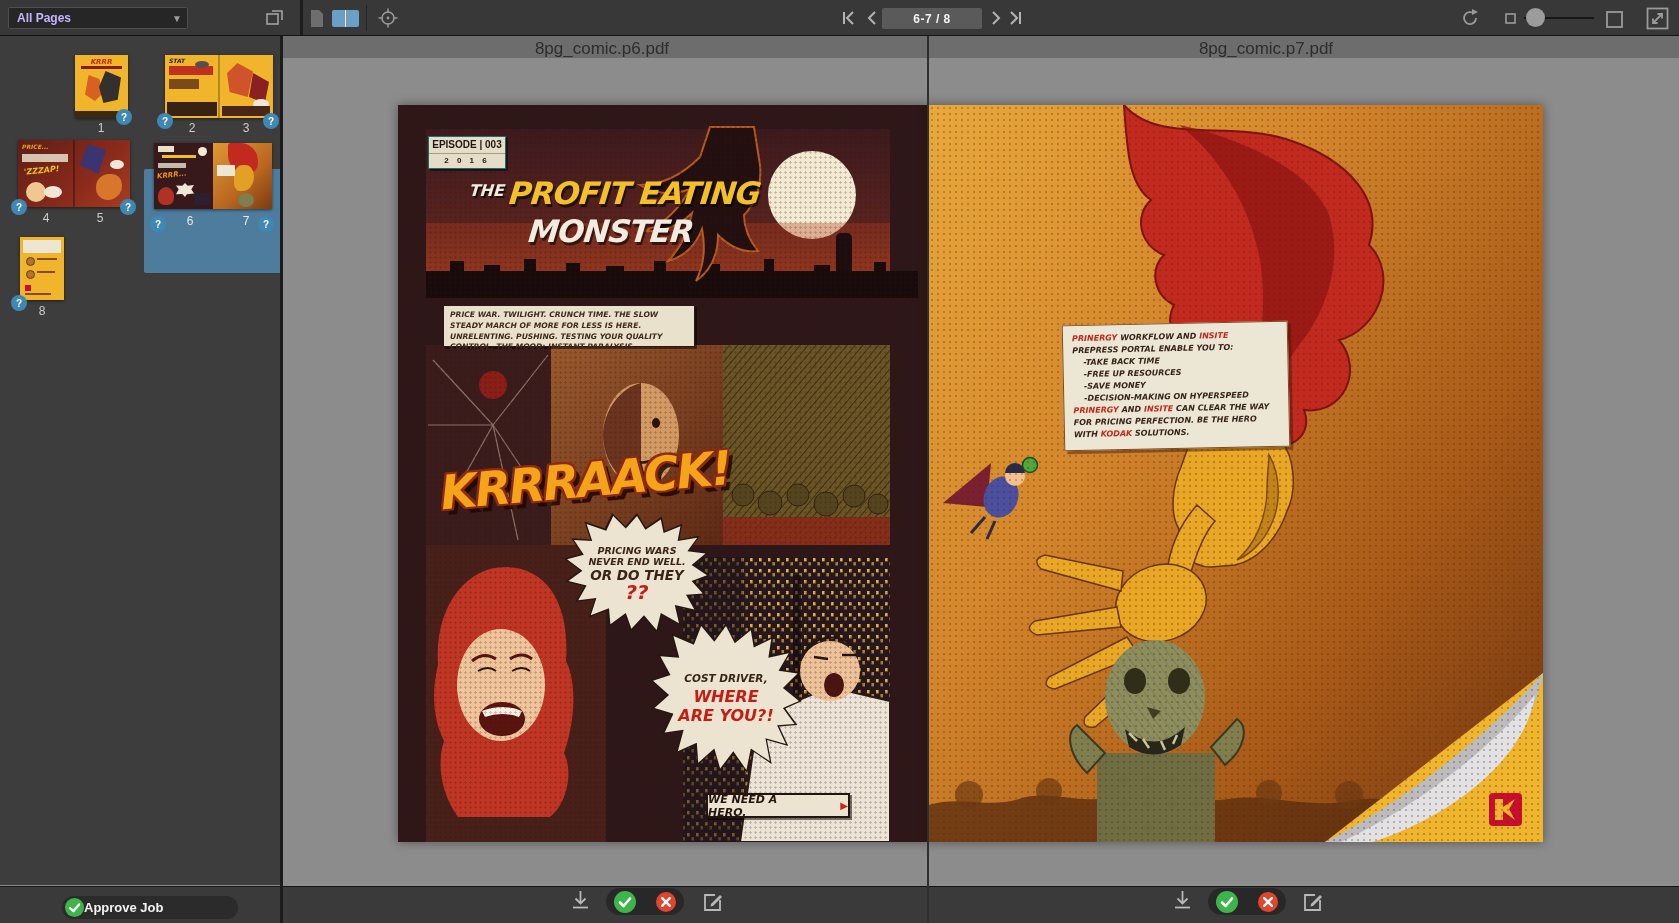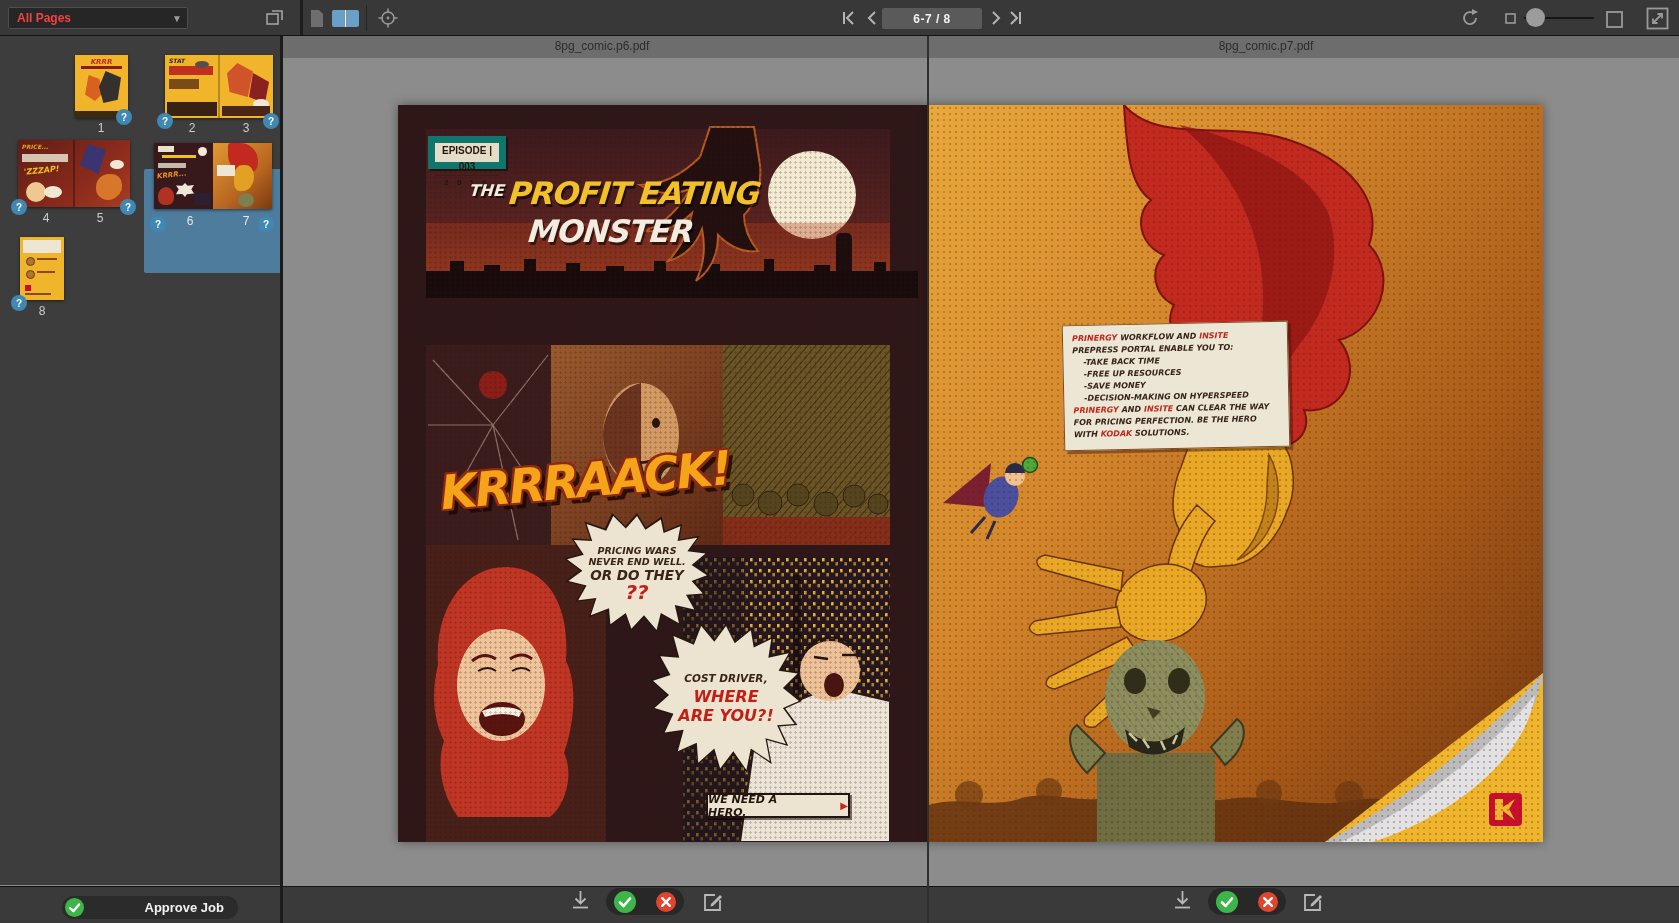--- a/index.html
+++ b/index.html
@@ -8,45 +8,45 @@
        font-family:"Liberation Sans",sans-serif;-webkit-font-smoothing:antialiased;}
   .abs{position:absolute;}
 
   
   .topbar{position:absolute;left:0;top:0;width:1679px;height:36px;background:#383838;}
   .topbar-line{position:absolute;left:0;top:35px;width:1679px;height:1px;background:#141414;}
   .tsep{position:absolute;top:0;width:3px;height:36px;background:#1d1d1d;}
   .tsep2{position:absolute;top:5px;width:1px;height:26px;background:#262626;}
   .dropdown{position:absolute;left:8px;top:7px;width:180px;height:22px;background:#262626;
             border:1px solid #4e4e4e;border-radius:2px;display:flex;align-items:center;}
-  .dropdown .lbl{font-size:12px;font-weight:bold;color:#ef4444;padding-left:8px;flex:1;}
+  .dropdown .lbl{font-size:12px;font-weight:bold;color:#c4b5fd;padding-left:8px;flex:1;}
   .dropdown .chev{width:20px;height:20px;display:flex;align-items:center;justify-content:center;color:#9a9a9a;font-size:10px;}
   .navbtn{position:absolute;top:6px;height:24px;display:flex;align-items:center;justify-content:center;color:#b4b4b4;}
   .pageind{position:absolute;left:882px;top:8px;width:100px;height:21px;background:#5a5a5a;border-radius:2px;
            display:flex;align-items:center;justify-content:center;color:#f2f2f2;font-size:12px;font-weight:bold;letter-spacing:.5px;}
   .icnbtn{position:absolute;display:flex;align-items:center;justify-content:center;}
 
   
   .hdrbar{position:absolute;left:283px;top:36px;width:1396px;height:22px;background:#6d6d6d;}
-  .hdr-title{position:absolute;top:39px;font-size:12px;color:#2d2d2d;transform:translateX(-50%);white-space:nowrap;}
+  .hdr-title{position:absolute;top:39px;font-size:17px;color:#2d2d2d;transform:translateX(-50%);white-space:nowrap;}
   .pane-divider{position:absolute;left:927px;top:36px;width:2px;height:887px;background:#2f2f2f;z-index:40;}
   .sidebar-border{position:absolute;left:280px;top:36px;width:3px;height:887px;background:#1c1c1c;z-index:41;}
 
   
   .sidebar{position:absolute;left:0;top:36px;width:280px;height:849px;background:#3d3d3d;}
   .thumb{position:absolute;overflow:hidden;box-shadow:0 1px 3px rgba(0,0,0,.55);background:#f0b52a;}
   .tnum{position:absolute;width:44px;height:14px;transform:translateX(-50%);text-align:center;
         color:#cdcdcd;font-size:12px;}
   .badge{position:absolute;width:16px;height:16px;border-radius:50%;background:#3f88b4;color:#fff;
          font-size:10px;font-weight:bold;display:flex;align-items:center;justify-content:center;z-index:5;}
   .selbox{position:absolute;left:144px;top:133px;width:138px;height:104px;background:#4e7c9d;border-radius:2px;}
   .bottombar{position:absolute;left:0;top:886px;width:1679px;height:37px;background:#3a3a3a;border-top:1px solid #141414;}
   .approve-btn{position:absolute;left:62px;top:896px;width:176px;height:23px;background:#2b2b2b;border-radius:12px;
                display:flex;align-items:center;z-index:45;}
-  .approve-btn .txt{flex:1;text-align:right;color:#f2f2f2;font-size:13px;font-weight:bold;padding-right:14px;}
+  .approve-btn .txt{flex:1;text-align:left;color:#f2f2f2;font-size:13px;font-weight:bold;padding-right:14px;}
   .statuspill{position:absolute;top:888px;width:78px;height:27px;background:#282828;border-radius:14px;z-index:45;}
 
   
   .page{position:absolute;top:105px;height:737px;box-shadow:0 0 10px rgba(0,0,0,.4);}
   .comictext{font-family:"DejaVu Sans",sans-serif;font-style:italic;font-weight:bold;}
   .burst-outer{position:absolute;background:#241712;
     clip-path:polygon(50% 0%,56% 12%,67% 3%,69% 15%,81% 9%,79% 22%,93% 19%,86% 31%,99% 33%,89% 43%,100% 52%,89% 57%,97% 68%,85% 69%,91% 82%,77% 78%,80% 94%,67% 85%,64% 100%,55% 87%,46% 99%,42% 85%,31% 95%,30% 81%,17% 87%,21% 72%,8% 74%,14% 61%,1% 57%,11% 48%,0% 38%,12% 34%,5% 21%,18% 22%,14% 7%,28% 13%,33% 0%,42% 11%);}
   .burst-inner{position:absolute;left:3px;top:3px;right:3px;bottom:3px;background:#ece4d0;
     clip-path:polygon(50% 0%,56% 12%,67% 3%,69% 15%,81% 9%,79% 22%,93% 19%,86% 31%,99% 33%,89% 43%,100% 52%,89% 57%,97% 68%,85% 69%,91% 82%,77% 78%,80% 94%,67% 85%,64% 100%,55% 87%,46% 99%,42% 85%,31% 95%,30% 81%,17% 87%,21% 72%,8% 74%,14% 61%,1% 57%,11% 48%,0% 38%,12% 34%,5% 21%,18% 22%,14% 7%,28% 13%,33% 0%,42% 11%);}
   .burst-txt{position:absolute;left:0;top:0;right:0;bottom:0;display:flex;flex-direction:column;
@@ -317,34 +317,36 @@
         <rect x="395" y="470" width="8" height="120" fill="#12090e" opacity=".6"></rect>
         <path fill="#ece4d6" stroke="#2a1a14" stroke-width="2" d="M360,612 L432,582 L492,596 L492,737 L342,737 Z"></path>
         <circle cx="432" cy="566" r="30" fill="#eec298"></circle>
         <path d="M404,556 a30,30 0 0 1 56,-6 l-8,-14 a34,30 0 0 0 -44,6 Z" fill="#241410"></path>
         <ellipse cx="436" cy="580" rx="10" ry="12" fill="#4a1410"></ellipse>
         <path d="M416,552 l14,2 M444,550 l14,0" stroke="#241410" stroke-width="2.5"></path>
       </g>
     </svg>
     <div class="dots-overlay"></div>
 
-    <div class="abs comictext" style="left:30px;top:31px;width:78px;height:33px;background:#e5ddc8;border:7px solid #0f766e;
+    <div class="abs comictext" style="left:30px;top:31px;width:78px;height:33px;background:#e5ddc8;border:1px solid #0f766e;
          box-shadow:2px 2px 0 rgba(0,0,0,.45);text-align:center;color:#241510;font-style:normal;font-family:'Liberation Sans',sans-serif;">
       <div style="font-size:10px;font-weight:bold;border-bottom:1px solid #24151055;line-height:16px;">EPISODE | 003</div>
       <div style="font-size:8px;letter-spacing:3px;line-height:14px;">2 0 1 6</div>
     </div>
 
     <div class="abs" style="left:55px;top:70px;width:320px;text-align:center;transform:skewX(-6deg);">
       <div style="white-space:nowrap;">
         <span class="comictext" style="font-size:16px;color:#f2ece0;text-shadow:2px 2px 0 rgba(0,0,0,.6);vertical-align:8px;">THE</span>
         <span class="comictext" style="font-size:31px;color:#f2c028;letter-spacing:-1px;text-shadow:2px 3px 0 rgba(0,0,0,.55);">PROFIT EATING</span>
       </div>
       <div class="comictext" style="font-size:31px;color:#f2ece0;letter-spacing:-1px;margin-top:2px;text-shadow:2px 3px 0 rgba(0,0,0,.55);">MONSTER</div>
     </div>
 
+    <div class="abs comictext" style="left:45px;top:200px;width:252px;height:42px;background:#e9e1cc;border:1px solid #2a1a12;
+         box-shadow:2px 2px 0 rgba(0,0,0,.45);padding:4px 6px;font-size:7.6px;line-height:1.42;color:#3f2a1a;">PRICE WAR. TWILIGHT. CRUNCH TIME. THE SLOW STEADY MARCH OF MORE FOR LESS IS HERE. UNRELENTING. PUSHING. TESTING YOUR QUALITY CONTROL. THE MOOD: INSTANT PARALYSIS.</div>
 
     <div class="abs comictext" style="left:42px;top:345px;width:350px;font-size:47px;color:#f5a318;transform:rotate(-5deg);letter-spacing:-2px;
          text-shadow:-2px 2px 0 #8e2a10,2px -2px 0 #8e2a10,2px 2px 0 #8e2a10,-2px -2px 0 #8e2a10,5px 6px 0 rgba(30,8,4,.85);white-space:nowrap;">KRRRAACK!</div>
 
     <div class="abs" style="left:252px;top:518px;width:152px;height:150px;">
       <div class="burst-outer" style="left:0;top:0;right:0;bottom:0;"></div>
       <div class="burst-inner"></div>
       <div class="burst-txt comictext">
         <div style="font-size:10.5px;color:#3a241a;">COST DRIVER,</div>
         <div style="font-size:16px;color:#c41e14;margin-top:3px;">WHERE</div>

